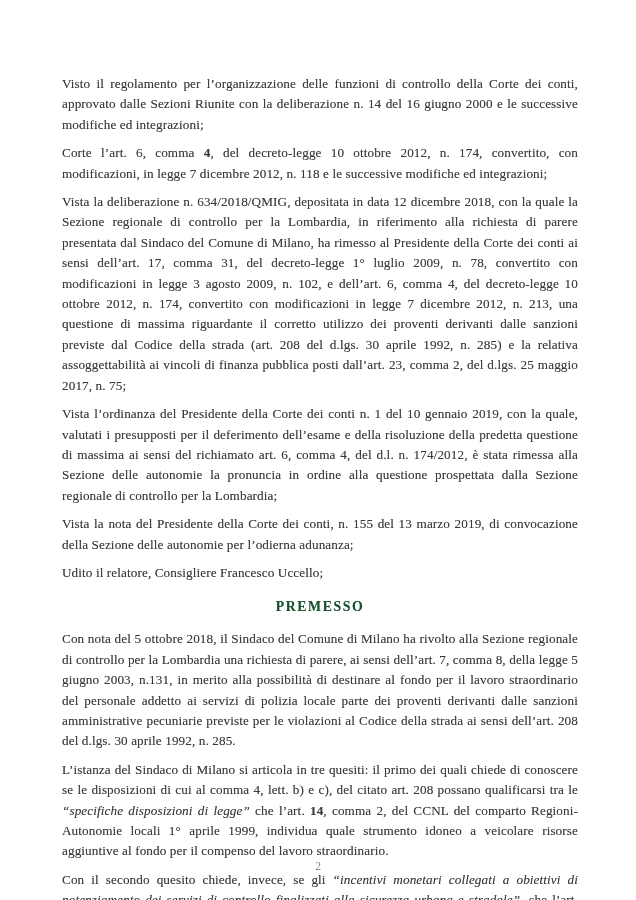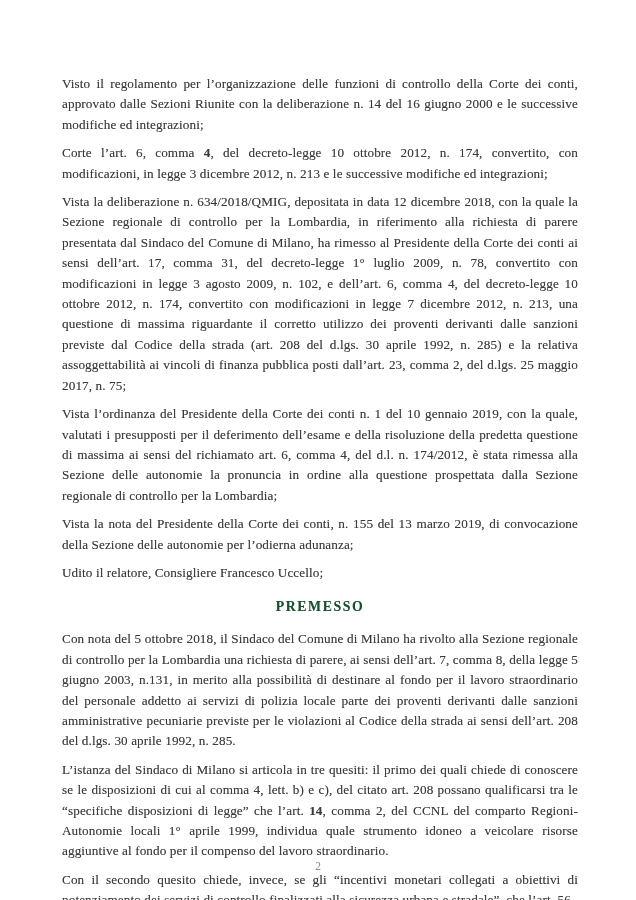--- a/index.html
+++ b/index.html
@@ -26,21 +26,21 @@
   .para {
     margin: 0 0 8px 0;
     font-size: 13.2px;
     line-height: 20.4px;
     text-align: justify;
     letter-spacing: 0.1px;
     color: #3a3a3a;
     text-shadow: 0 0 0.4px rgba(70,70,70,0.45); 
   }
   .para .b { font-weight: bold; }
-  .para .i { }
+  .para .i { font-style: italic; }
   .heading {
     font-size: 13.8px;
     font-weight: bold;
     text-align: center;
     letter-spacing: 1.6px;
     margin: 16px 0 14px 0;
     color: #14532d;
     text-shadow: 0 0 0.4px rgba(70,70,70,0.45);
   }
   .page-number {
@@ -52,21 +52,21 @@
     font-size: 11.5px;
     color: #8a8a8a;
   }
 </style>
 </head>
 <body>
 
 <div class="page">
   <div class="body-text">
       <p class="para"><span>Visto il regolamento per l’organizzazione delle funzioni di controllo della Corte dei conti, approvato dalle Sezioni Riunite con la deliberazione n. 14 del 16 giugno 2000 e le successive modifiche ed integrazioni;</span></p>
-      <p class="para"><span>Corte l’art. 6, comma </span><span class="b">4</span><span>, del decreto-legge 10 ottobre 2012, n. 174, convertito, con modificazioni, in legge 3 dicembre 2012, n. 213 e le successive modifiche ed integrazioni;</span></p>
+      <p class="para"><span>Corte l’art. 6, comma </span><span class="b">4</span><span>, del decreto-legge 10 ottobre 2012, n. 174, convertito, con modificazioni, in legge 7 dicembre 2012, n. 118 e le successive modifiche ed integrazioni;</span></p>
       <p class="para"><span>Vista la deliberazione n. 634/2018/QMIG, depositata in data 12 dicembre 2018, con la quale la Sezione regionale di controllo per la Lombardia, in riferimento alla richiesta di parere presentata dal Sindaco del Comune di Milano, ha rimesso al Presidente della Corte dei conti ai sensi dell’art. 17, comma 31, del decreto-legge 1° luglio 2009, n. 78, convertito con modificazioni in legge 3 agosto 2009, n. 102, e dell’art. 6, comma 4, del decreto-legge 10 ottobre 2012, n. 174, convertito con modificazioni in legge 7 dicembre 2012, n. 213, una questione di massima riguardante il corretto utilizzo dei proventi derivanti dalle sanzioni previste dal Codice della strada (art. 208 del d.lgs. 30 aprile 1992, n. 285) e la relativa assoggettabilità ai vincoli di finanza pubblica posti dall’art. 23, comma 2, del d.lgs. 25 maggio 2017, n. 75;</span></p>
       <p class="para"><span>Vista l’ordinanza del Presidente della Corte dei conti n. 1 del 10 gennaio 2019, con la quale, valutati i presupposti per il deferimento dell’esame e della risoluzione della predetta questione di massima ai sensi del richiamato art. 6, comma 4, del d.l. n. 174/2012, è stata rimessa alla Sezione delle autonomie la pronuncia in ordine alla questione prospettata dalla Sezione regionale di controllo per la Lombardia;</span></p>
       <p class="para"><span>Vista la nota del Presidente della Corte dei conti, n. 155 del 13 marzo 2019, di convocazione della Sezione delle autonomie per l’odierna adunanza;</span></p>
       <p class="para"><span>Udito il relatore, Consigliere Francesco Uccello;</span></p>
       <h2 class="heading">PREMESSO</h2>
       <p class="para"><span>Con nota del 5 ottobre 2018, il Sindaco del Comune di Milano ha rivolto alla Sezione regionale di controllo per la Lombardia una richiesta di parere, ai sensi dell’art. 7, comma 8, della legge 5 giugno 2003, n.131, in merito alla possibilità di destinare al fondo per il lavoro straordinario del personale addetto ai servizi di polizia locale parte dei proventi derivanti dalle sanzioni amministrative pecuniarie previste per le violazioni al Codice della strada ai sensi dell’art. 208 del d.lgs. 30 aprile 1992, n. 285.</span></p>
       <p class="para"><span>L’istanza del Sindaco di Milano si articola in tre quesiti: il primo dei quali chiede di conoscere se le disposizioni di cui al comma 4, lett. b) e c), del citato art. 208 possano qualificarsi tra le </span><span class="i">“specifiche disposizioni di legge”</span><span> che l’art. </span><span class="b">14</span><span>, comma 2, del CCNL del comparto Regioni-Autonomie locali 1° aprile 1999, individua quale strumento idoneo a veicolare risorse aggiuntive al fondo per il compenso del lavoro straordinario.</span></p>
       <p class="para"><span>Con il secondo quesito chiede, invece, se gli </span><span class="i">“incentivi monetari collegati a obiettivi di potenziamento dei servizi di controllo finalizzati alla sicurezza urbana e stradale”</span><span>, che l’art. 56-</span></p>
     </div>
   <div class="page-number">2</div>

